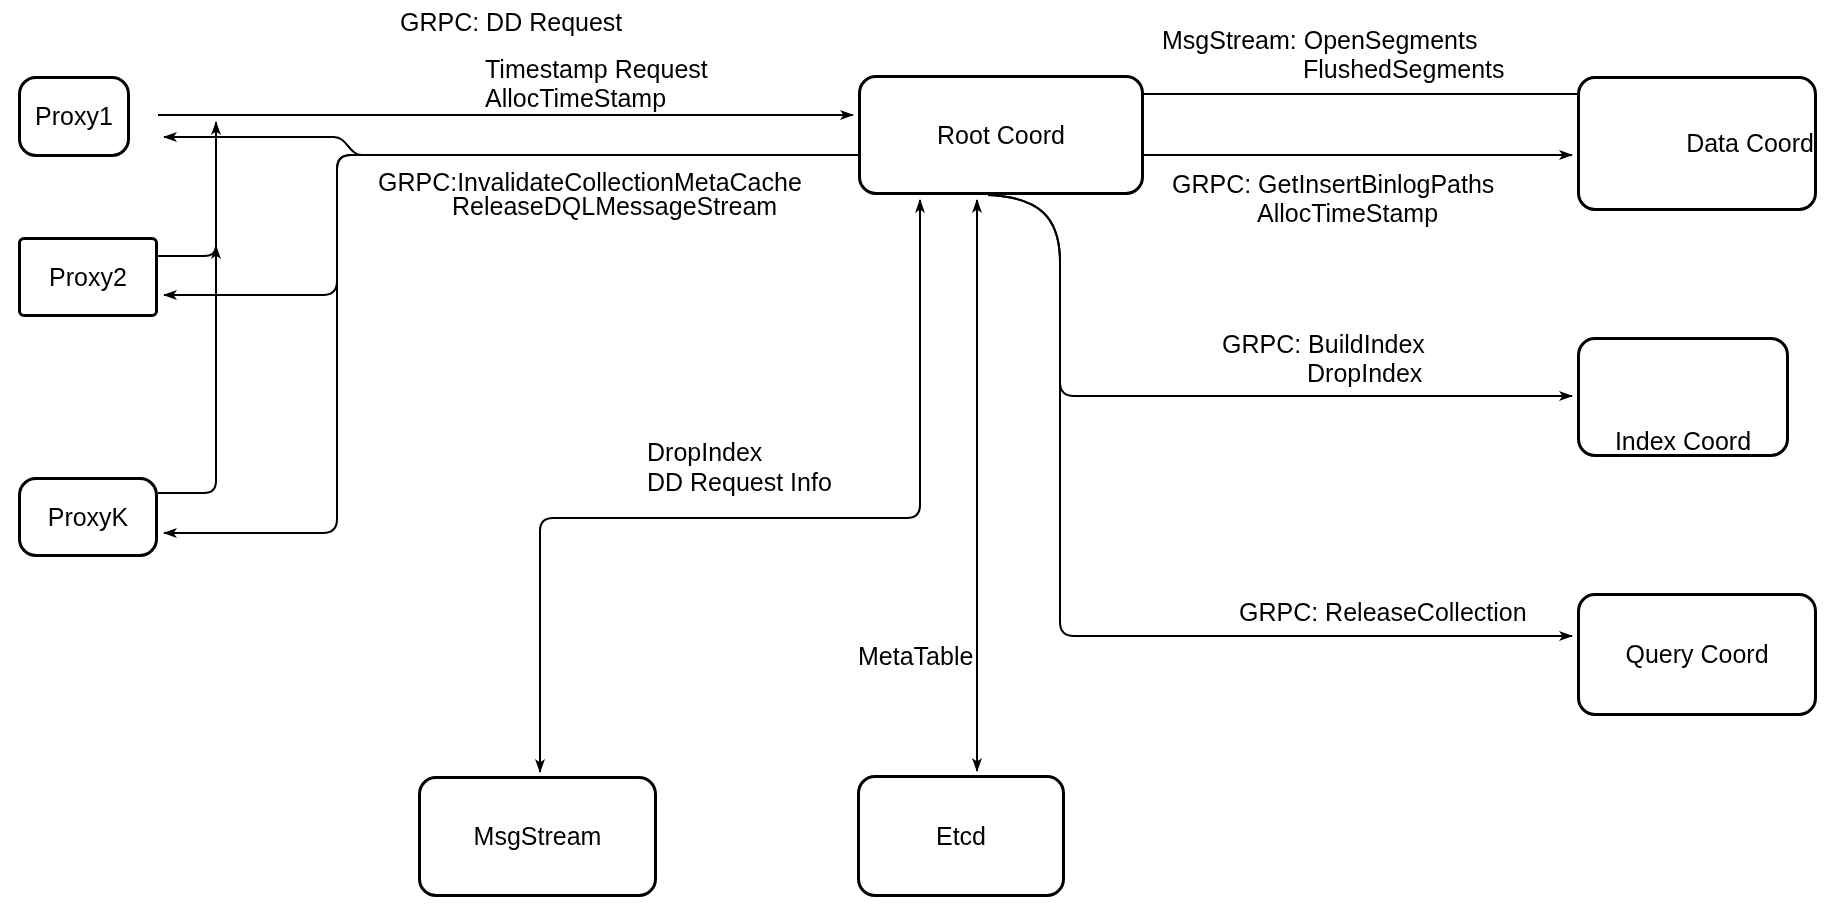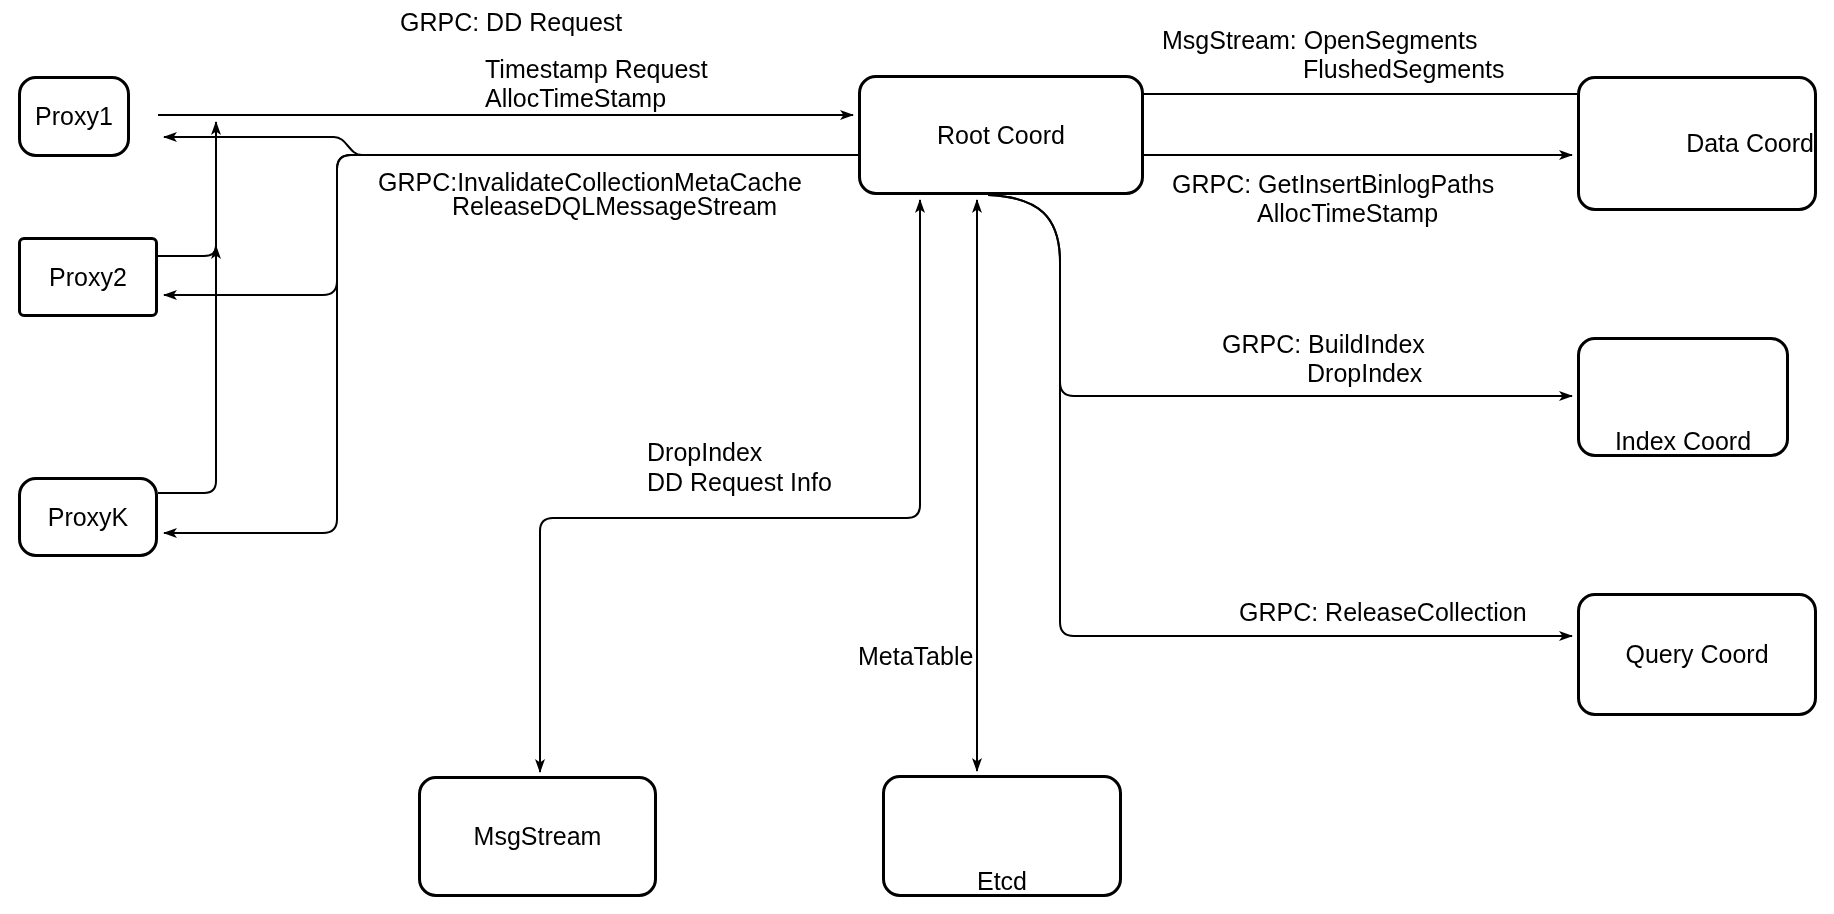--- a/index.html
+++ b/index.html
@@ -101,21 +101,21 @@
       </div>
       <div class="node" style="left: 1577px; top: 337px; width: 212px; height: 120px; align-items: flex-end;">
         <span class="node-label">Index Coord</span>
       </div>
       <div class="node" style="left: 1577px; top: 593px; width: 240px; height: 123px;">
         <span class="node-label">Query Coord</span>
       </div>
       <div class="node" style="left: 418px; top: 776px; width: 239px; height: 121px;">
         <span class="node-label">MsgStream</span>
       </div>
-      <div class="node" style="left: 882px; top: 775px; width: 240px; height: 122px; align-items: flex-end;">
+      <div class="node" style="left: 857px; top: 775px; width: 208px; height: 122px;">
         <span class="node-label">Etcd</span>
       </div>
     </div>
   <div id="labels-layer">
       <div>
         <div class="edge-line" style="left: 400px; top: 8px;">GRPC: DD Request</div>
         <div class="edge-line" style="left: 485px; top: 55px;">Timestamp Request</div>
         <div class="edge-line" style="left: 485px; top: 84px;">AllocTimeStamp</div>
       </div>
       <div>

